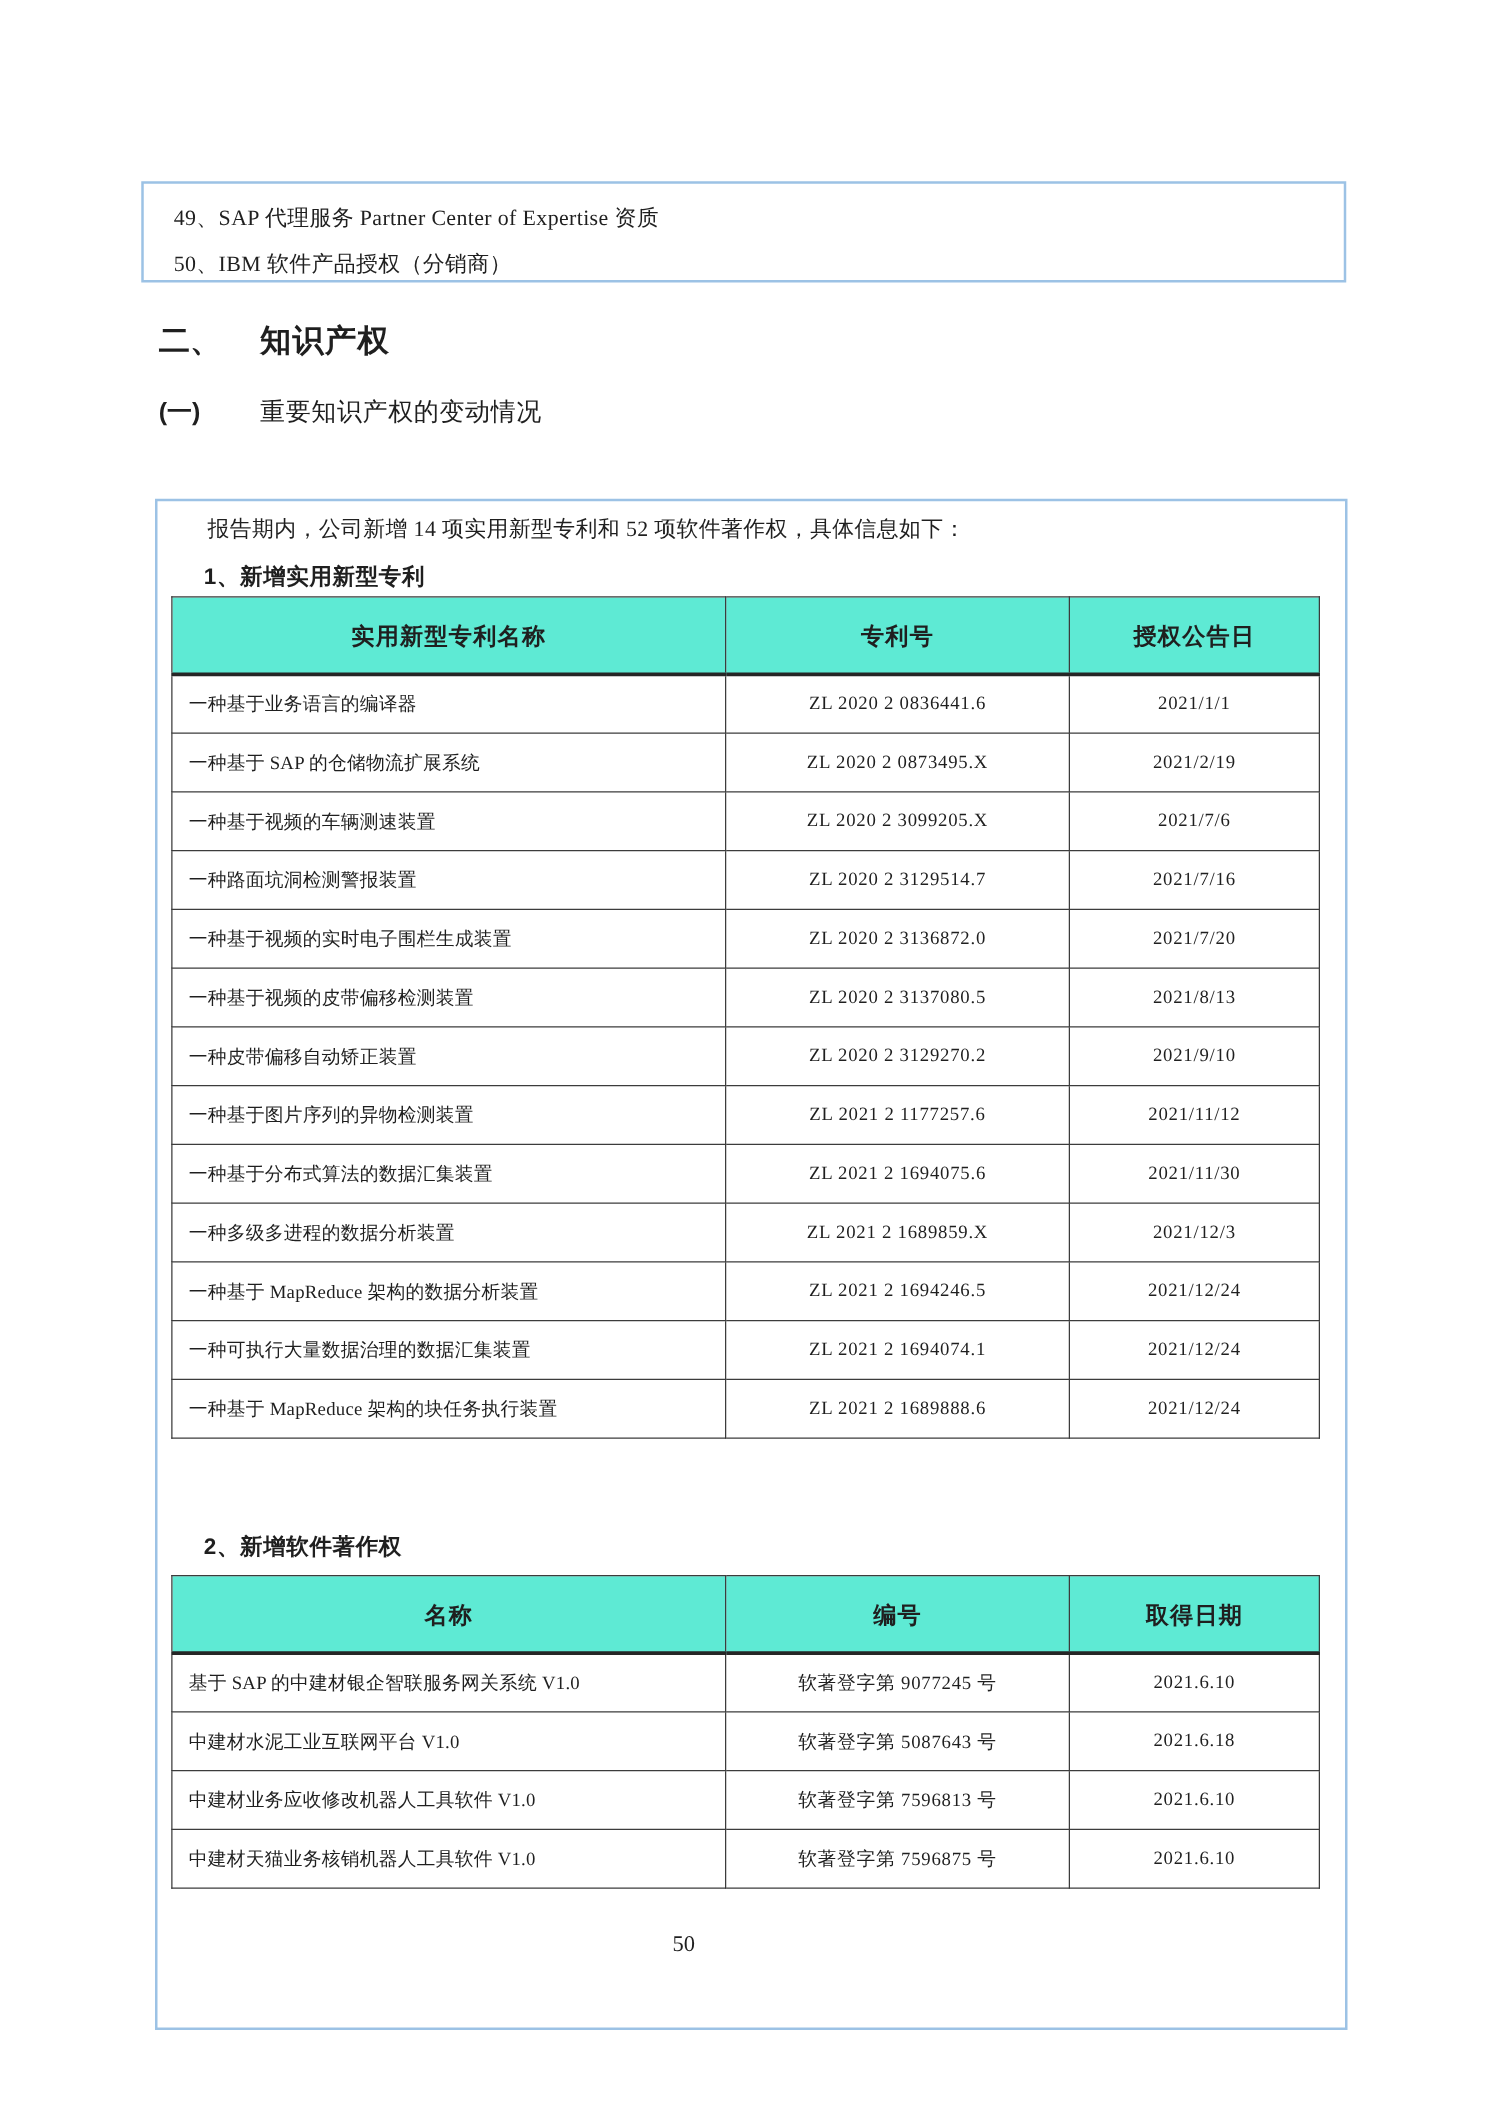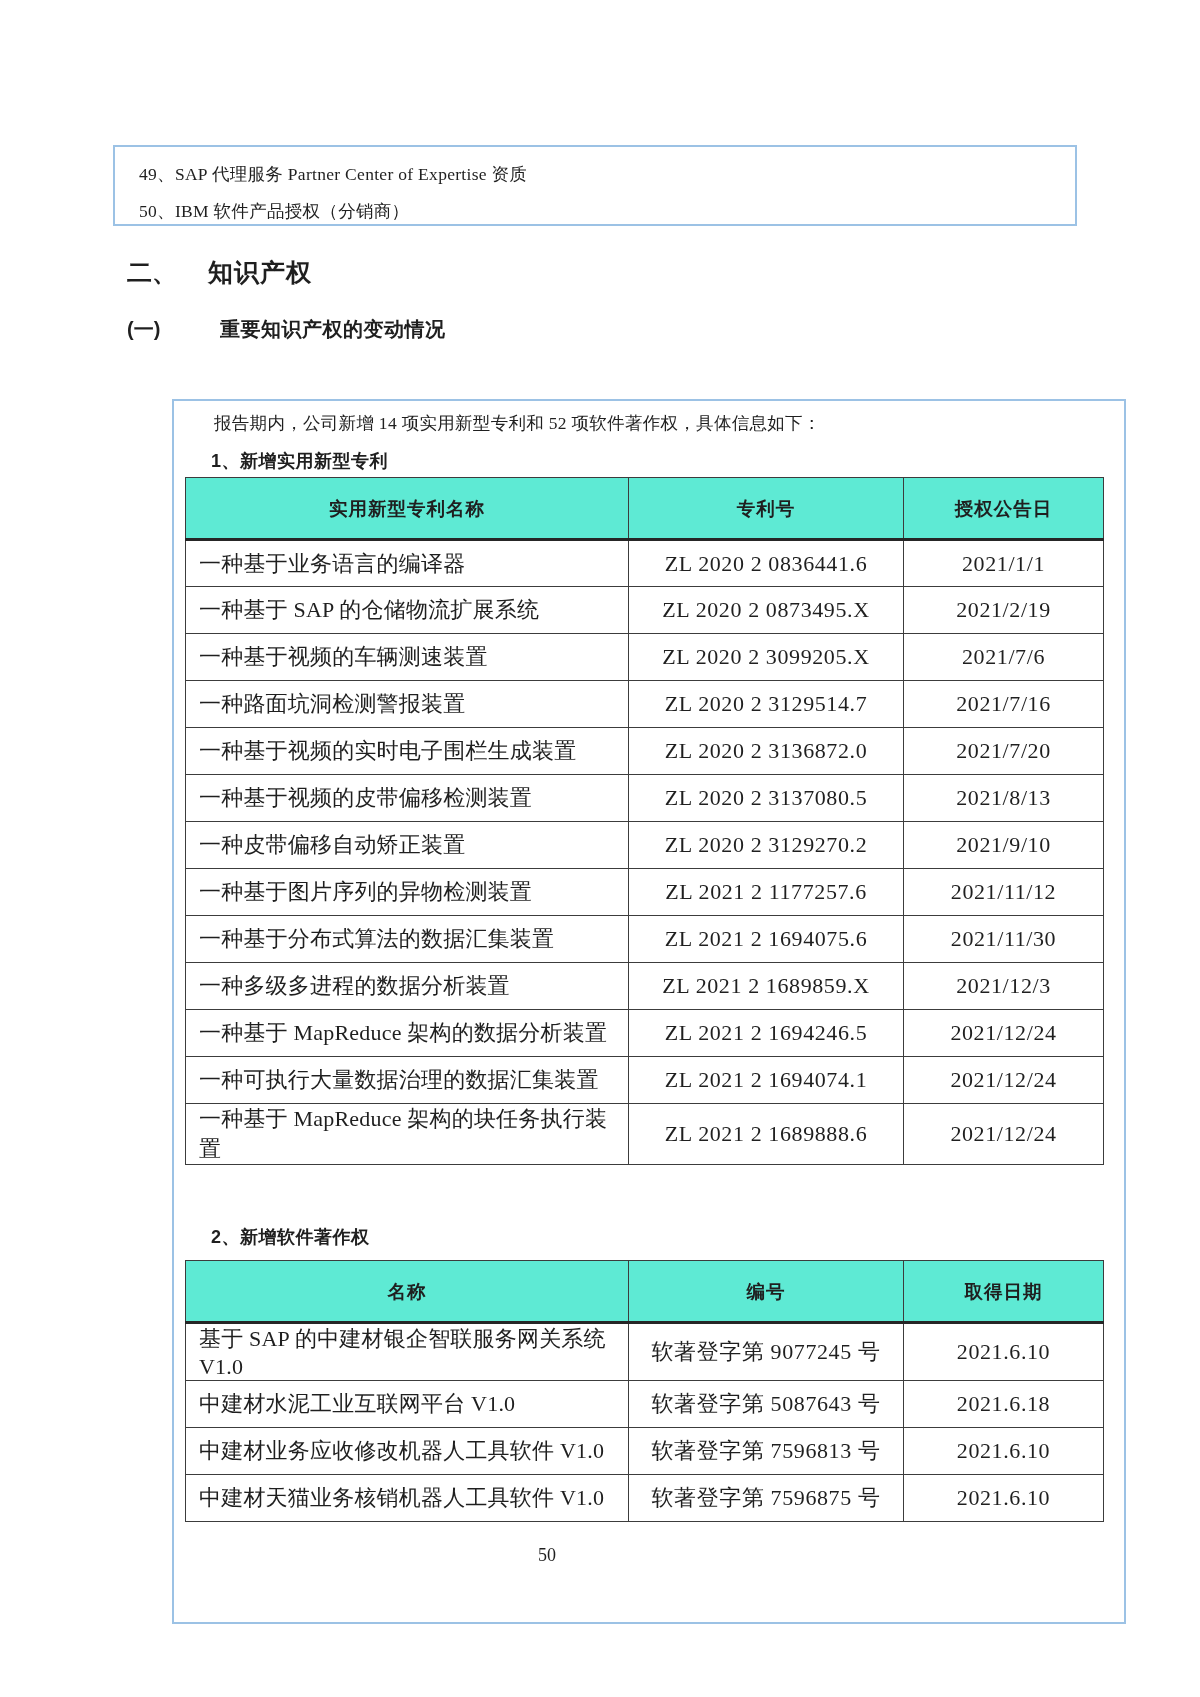--- a/index.html
+++ b/index.html
@@ -46,33 +46,32 @@
 
   .subsection-heading {
     position: absolute; left: 0; top: 316px; width: 1200px; height: 26px;
   }
   .subsection-heading .numeral {
     position: absolute; left: 127px;
     font-size: 20px; font-weight: bold;
     font-family: "Liberation Sans", sans-serif;
   }
   .subsection-heading .title {
-    position: absolute; left: 220px;
-    font-size: 20px; font-weight: bold;
+    position: absolute; left: 208px;
+    font-size: 20px; font-weight: normal;
     font-family: "Liberation Sans", sans-serif;
     letter-spacing: 0.5px;
   }
 
   
   .content-box {
     position: absolute;
     left: 124px; top: 399px; width: 954px; height: 1225px;
     border: 2px solid #9cc2e5;
     background: #ffffff;
-    margin-left: 48px;
   }
   .intro {
     position: absolute; left: 40px; top: 9px;
     font-size: 17.5px; line-height: 26px;
     letter-spacing: 0.3px;
     white-space: nowrap;
   }
   .tbl-heading {
     position: absolute; left: 37px;
     font-size: 18px; font-weight: bold;
@@ -92,21 +91,21 @@
   }
   table.patents-table { top: 76px; }
   table.copyrights-table { top: 859px; }
 
   table.data-table col.c1 { width: 443px; }
   table.data-table col.c2 { width: 275px; }
   table.data-table col.c3 { width: 200px; }
 
   table.data-table th, table.data-table td {
     border: 1.5px solid #3c3c3c;
-    font-size: 22px;
+    font-size: 15px;
     vertical-align: middle;
   }
   table.data-table thead th {
     background: #5eead4;
     height: 62px;
     font-family: "Liberation Sans", sans-serif;
     font-weight: bold;
     font-size: 18.5px;
     text-align: center;
     border-bottom: 3px solid #262626;

